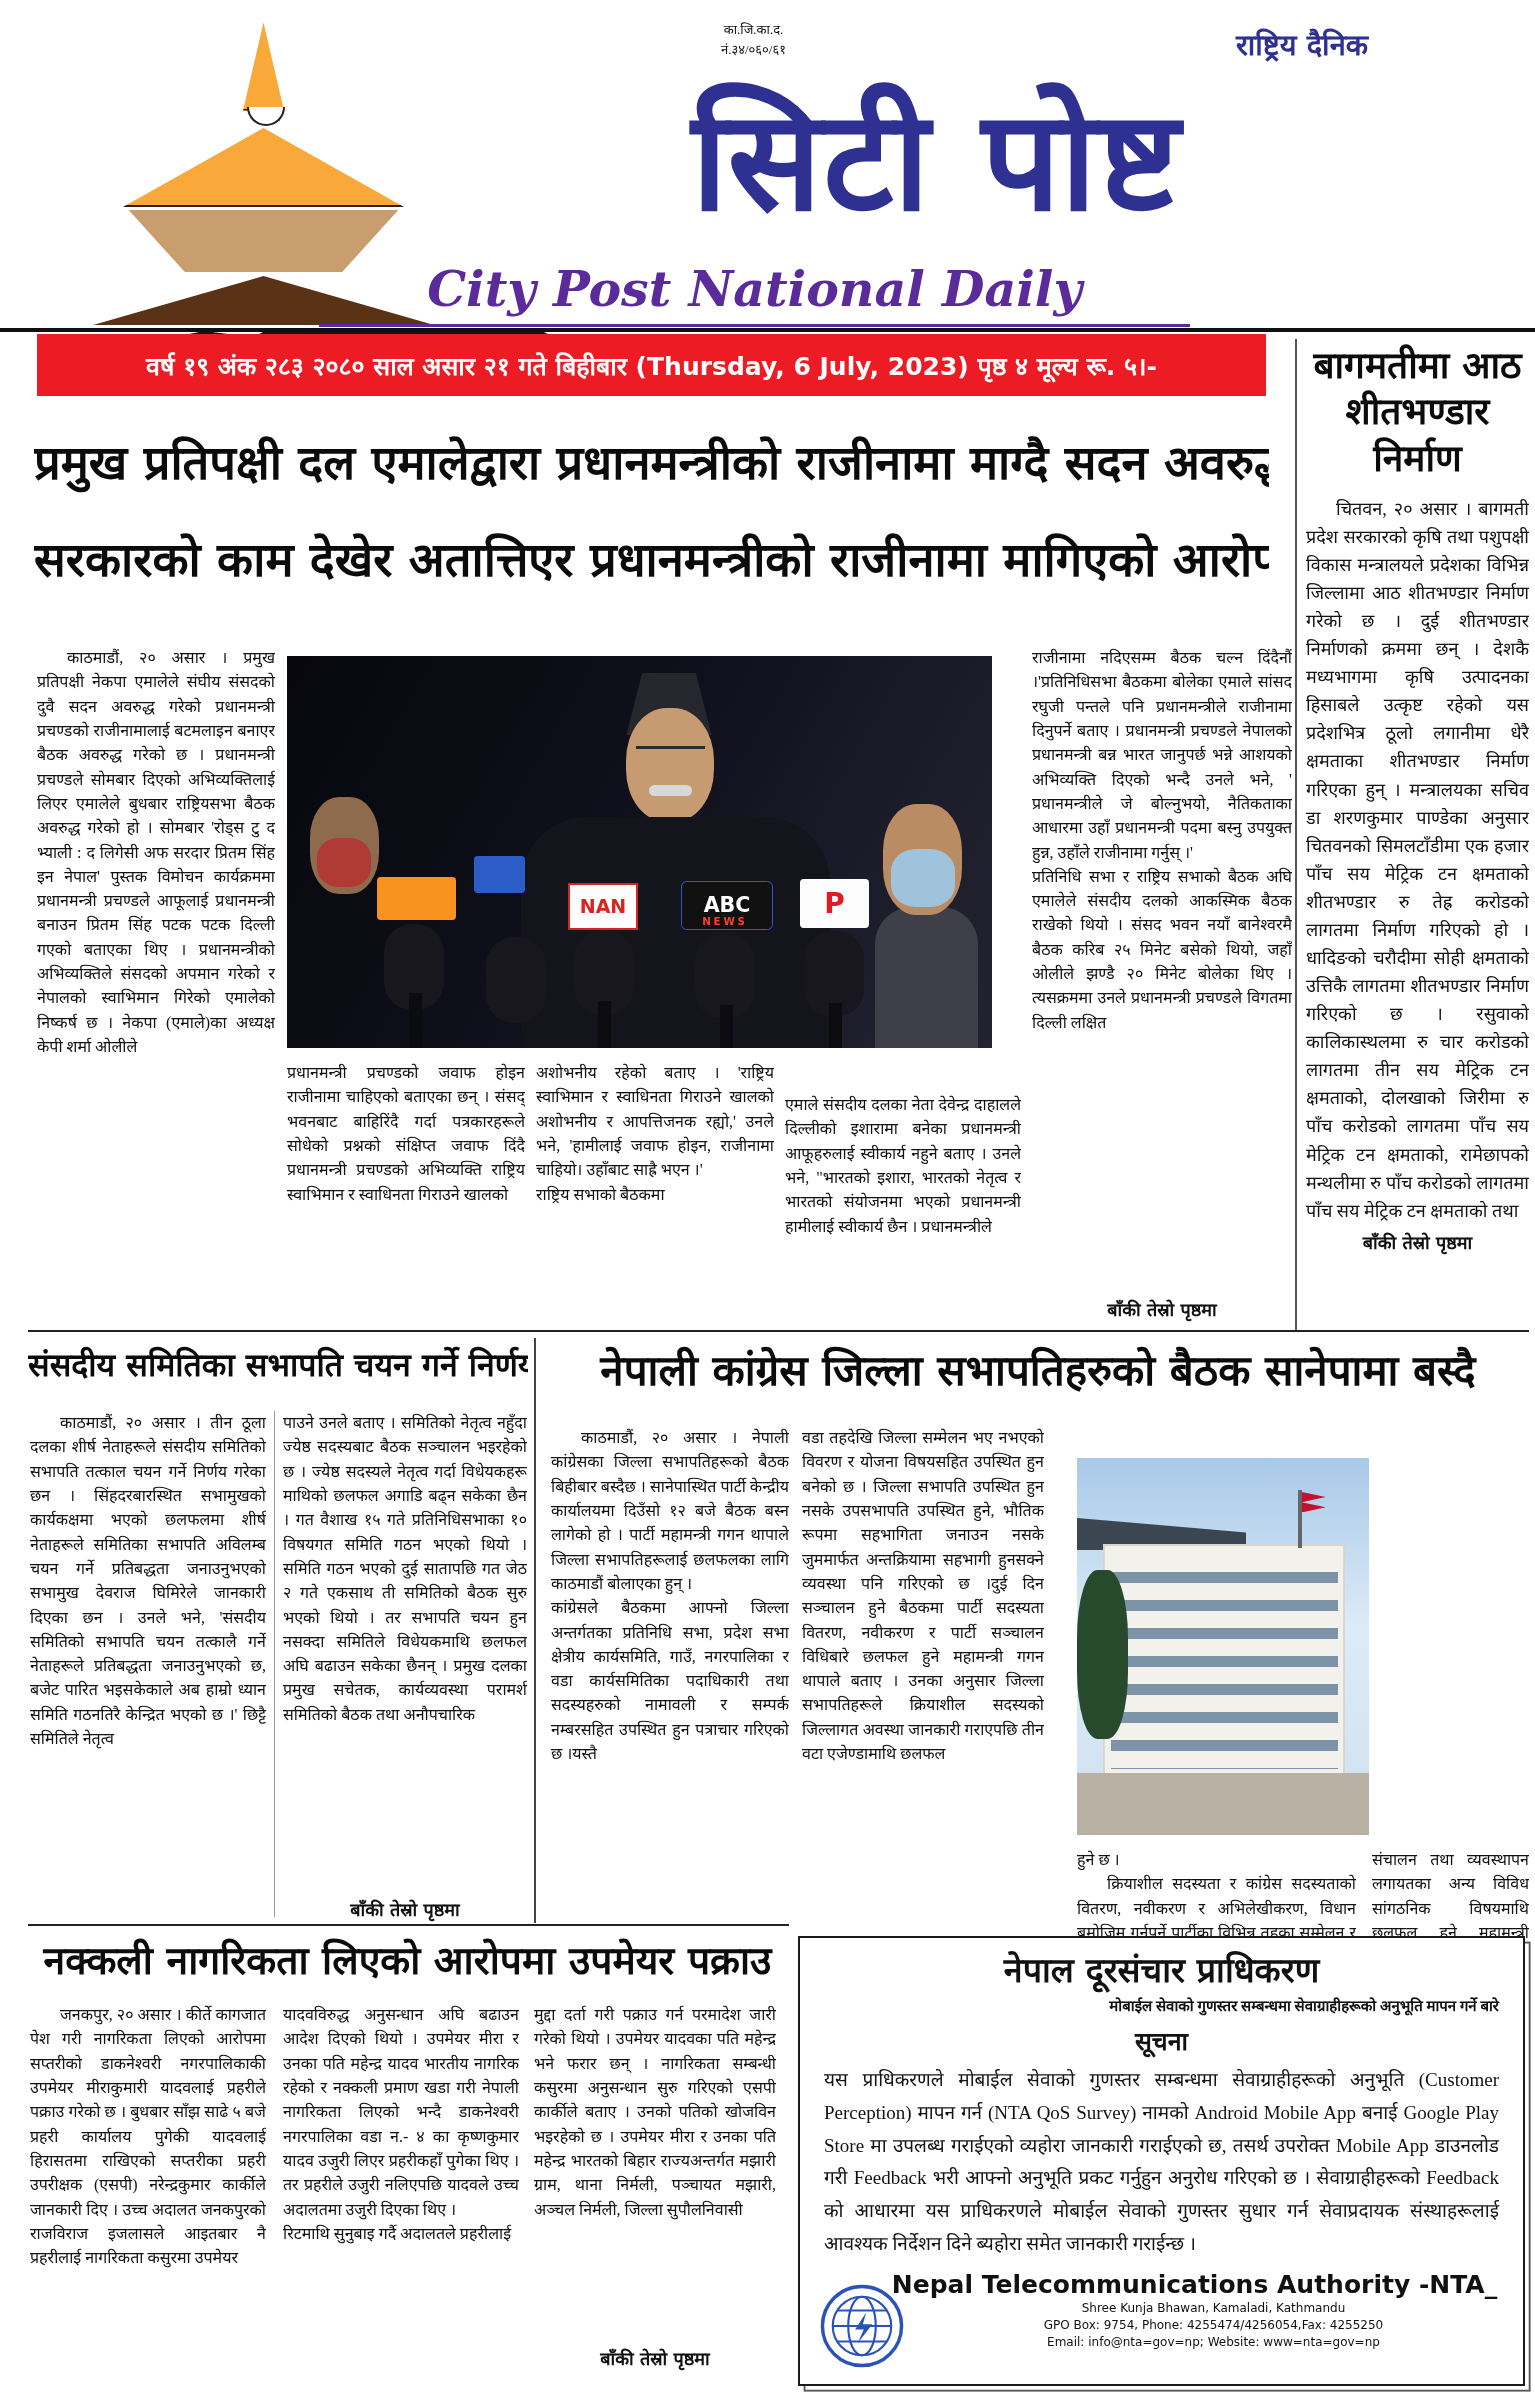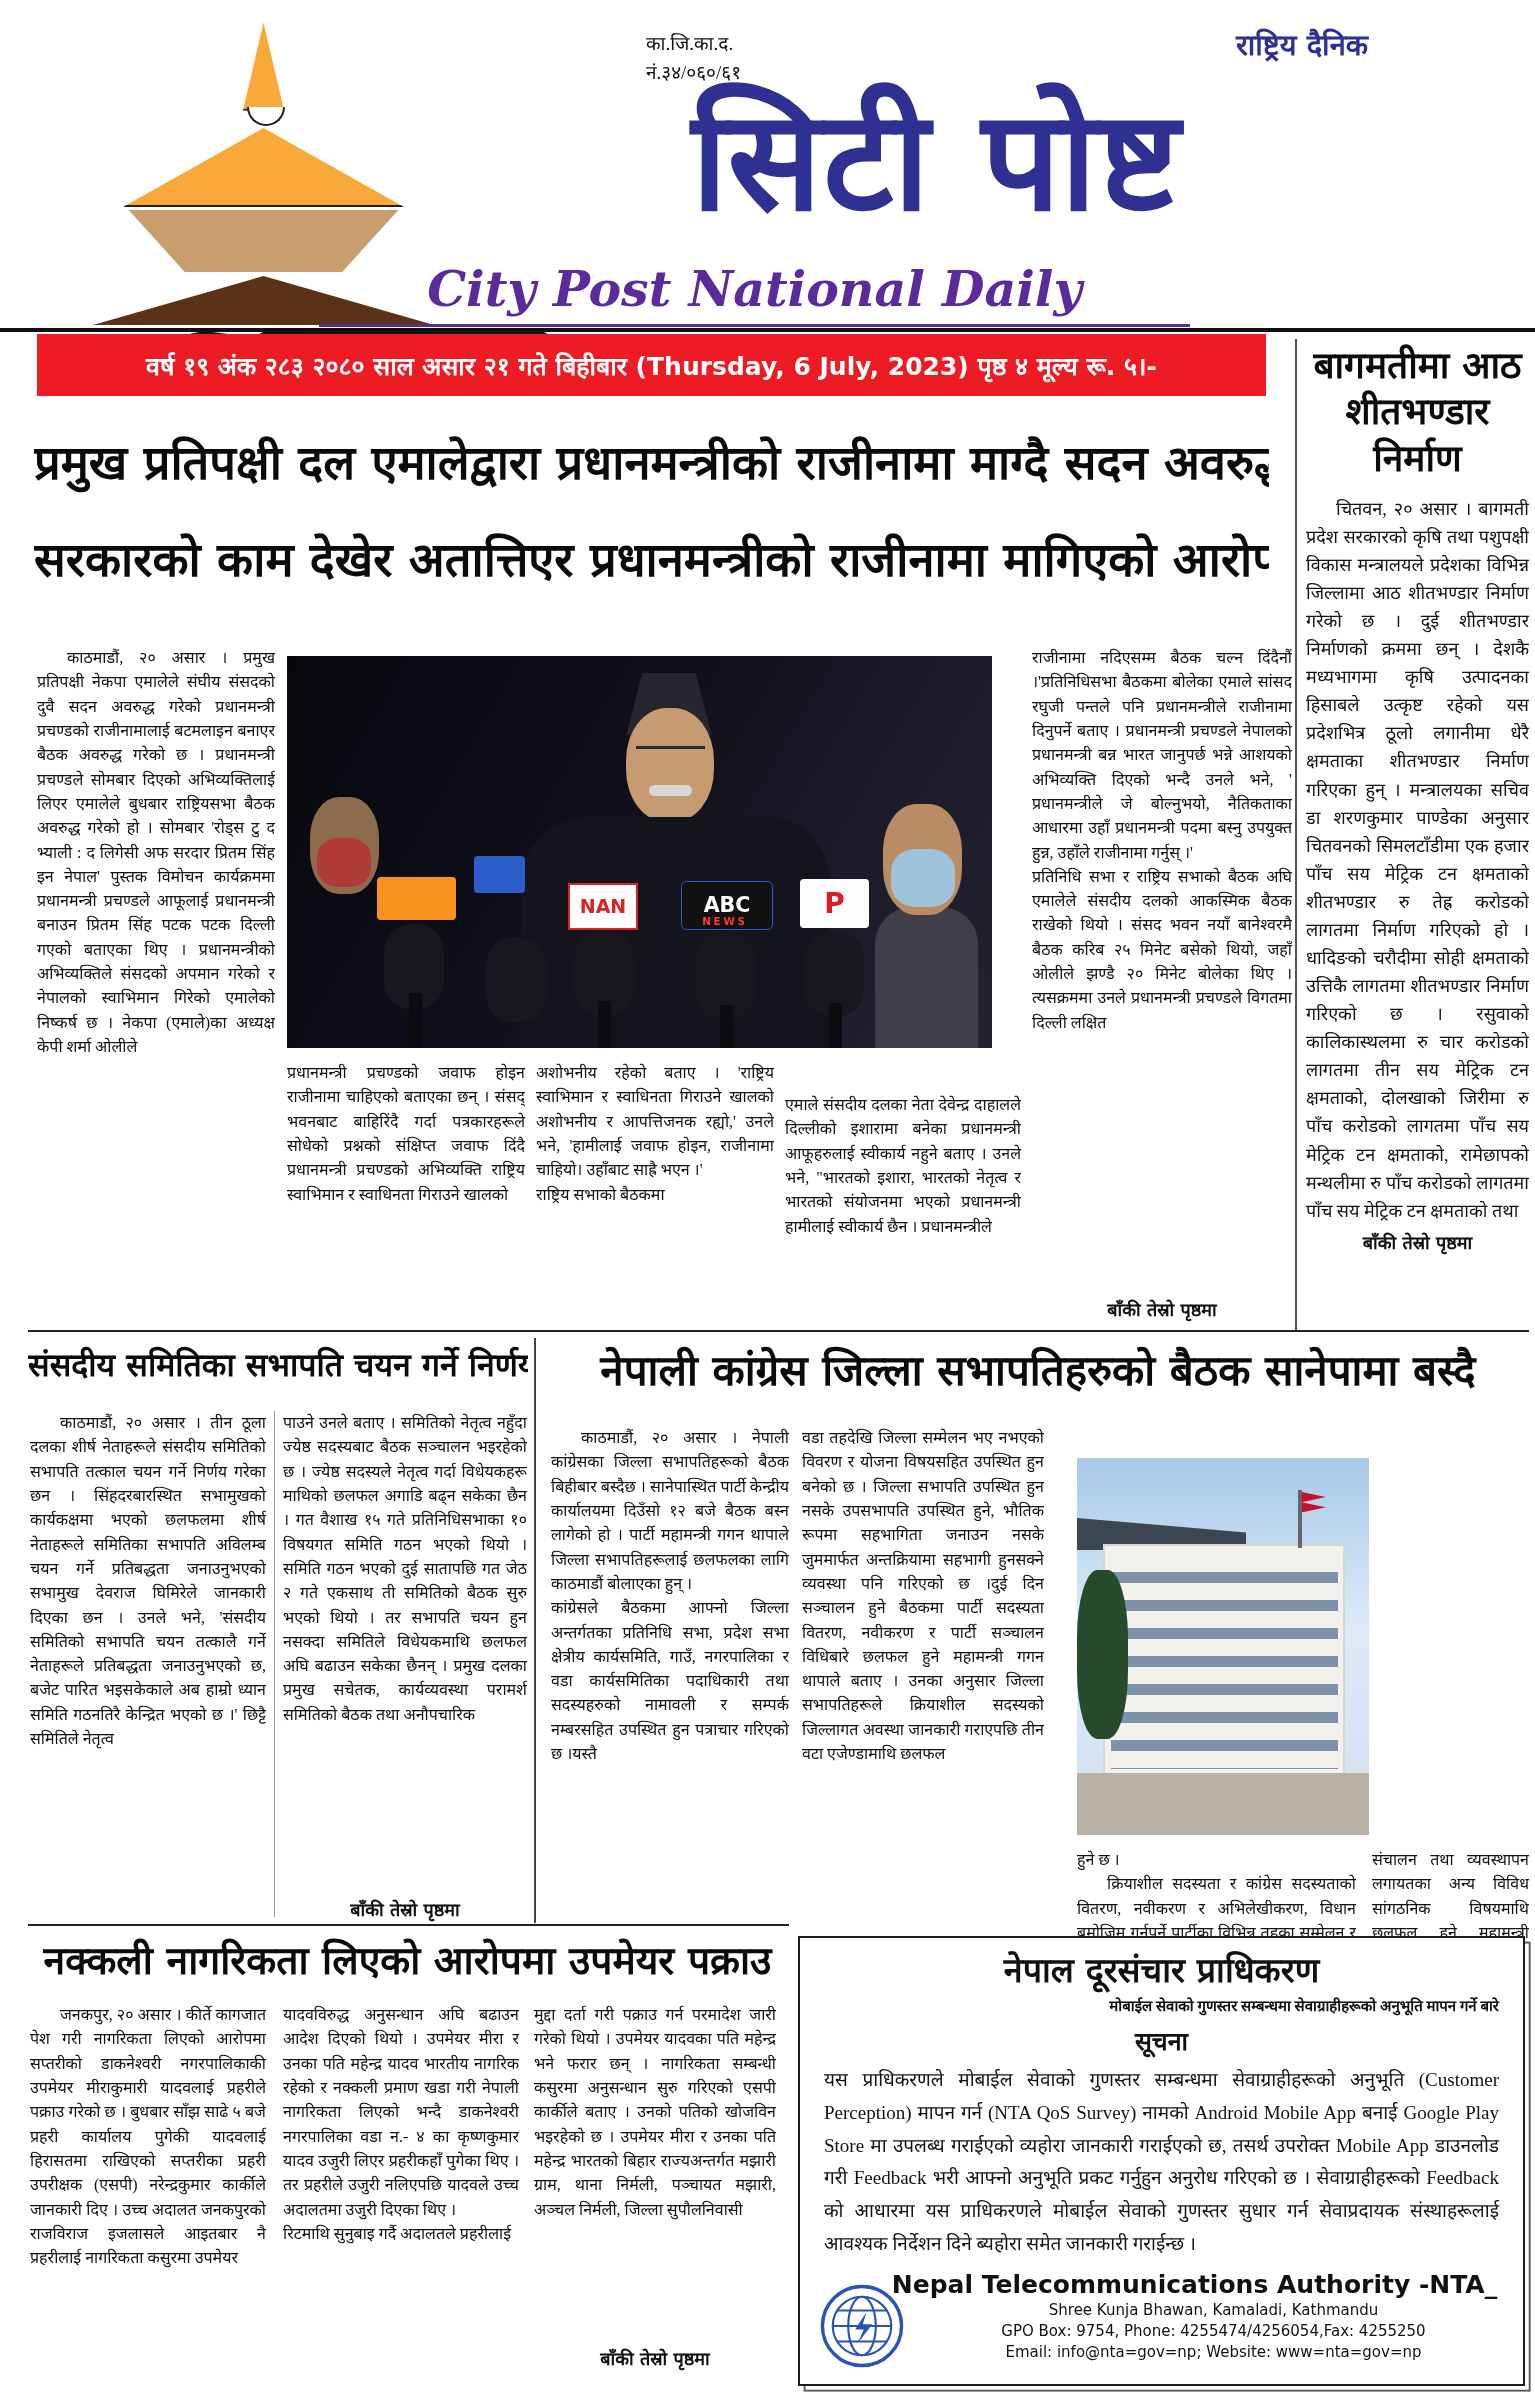--- a/index.html
+++ b/index.html
@@ -5,21 +5,21 @@
   html,body{margin:0;padding:0;background:#9a9a9a;}
   .page{position:relative;width:1536px;height:2399px;background:#fff;overflow:hidden;
         font-family:"Liberation Serif",serif;color:#111;margin:0 auto;}
   .abs{position:absolute;}
   .just{text-align:justify;line-height:1.52;font-size:16px;overflow:hidden;}
   .indent{text-indent:30px;}
   .preline{white-space:pre-line;}
   .cont{font-family:"DejaVu Sans",sans-serif;font-weight:bold;font-size:18px;text-align:center;margin-top:5.6px;}
   .hl{font-family:"DejaVu Sans",sans-serif;font-weight:bold;color:#0b0b0b;}
   
-  .regno{left:646px;top:30px;width:215px;font-size:19px;line-height:1.5;}
+  .regno{left:646px;top:20px;width:215px;text-align:center;font-size:13px;line-height:1.5;}
   .tagline{left:1096px;top:24px;width:412px;text-align:center;font-size:29px;font-weight:bold;
            color:#2e3192;font-family:"DejaVu Sans",sans-serif;}
   .bigtitle{left:487px;top:49px;width:899px;height:225px;text-align:center;font-size:139px;
             line-height:225px;font-weight:bold;color:#2e3192;font-family:"DejaVu Sans",sans-serif;letter-spacing:1.9px;}
   .engtitle{left:319px;top:260px;width:871px;text-align:center;font-style:italic;font-weight:bold;
             font-size:49px;color:#5b2a9b;font-family:"DejaVu Serif",serif;
             border-bottom:3.7px solid #5b2a9b;padding-bottom:6px;}
   .mastrule{left:0;top:328px;width:1536px;height:3.7px;background:#101010;}
   
   .logo{left:56px;top:17px;width:487px;height:309px;}
@@ -114,21 +114,21 @@
   .citc3{left:534px;top:2003px;width:242px;height:394px;}
   
   .notice{left:798px;top:1936px;width:727px;height:450px;border:2.8px solid #1b1b1b;background:#fff;
           box-shadow:5.6px 5.6px 0 -1.9px #fff,5.6px 5.6px 0 0 #5a5a5a;padding:7.5px 24px;box-sizing:border-box;overflow:hidden;}
   .nt-org{font-size:34px;font-weight:bold;text-align:center;font-family:"DejaVu Sans",sans-serif;}
   .nt-sub{font-size:15px;font-weight:bold;text-align:right;margin-top:3.7px;}
   .nt-label{font-size:25px;font-weight:bold;text-align:center;margin-top:7.5px;}
   .nt-body{font-size:19px;line-height:1.72;text-align:justify;margin-top:7.5px;}
   .nt-sig{font-size:25px;font-weight:bold;font-family:"DejaVu Sans",sans-serif;text-align:center;
           padding-left:66px;margin-top:9.4px;}
-  .nt-addr{font-size:15px;text-align:center;font-family:"DejaVu Sans",sans-serif;margin-top:2.8px;padding-left:104px;}
+  .nt-addr{font-size:12px;text-align:center;font-family:"DejaVu Sans",sans-serif;margin-top:2.8px;padding-left:104px;}
   .nt-logo{position:absolute;left:19px;bottom:15px;width:86px;height:86px;}
 </style>
 </head>
 <body>
 
 <div class="page">
 
   <div class="abs logo">
     <div class="spire"></div>
     <div class="crescent"></div>

